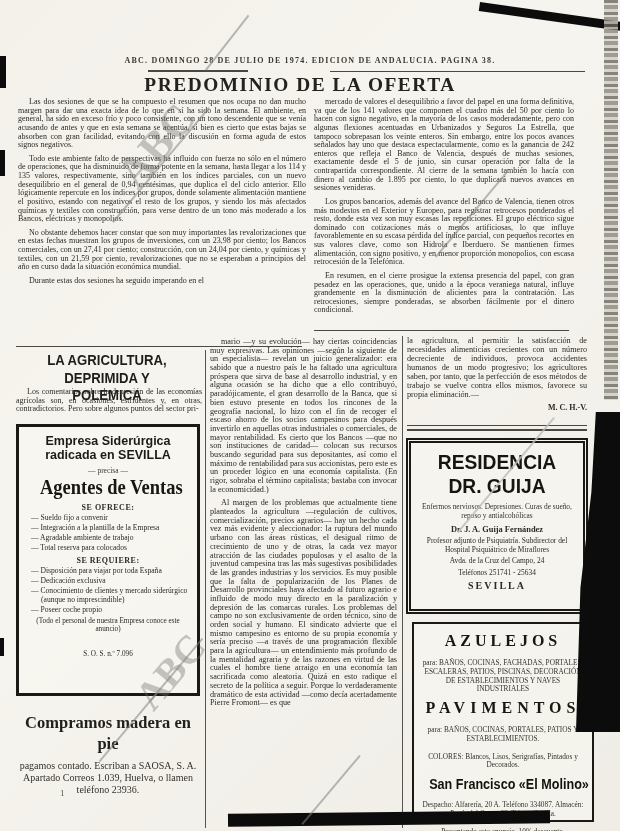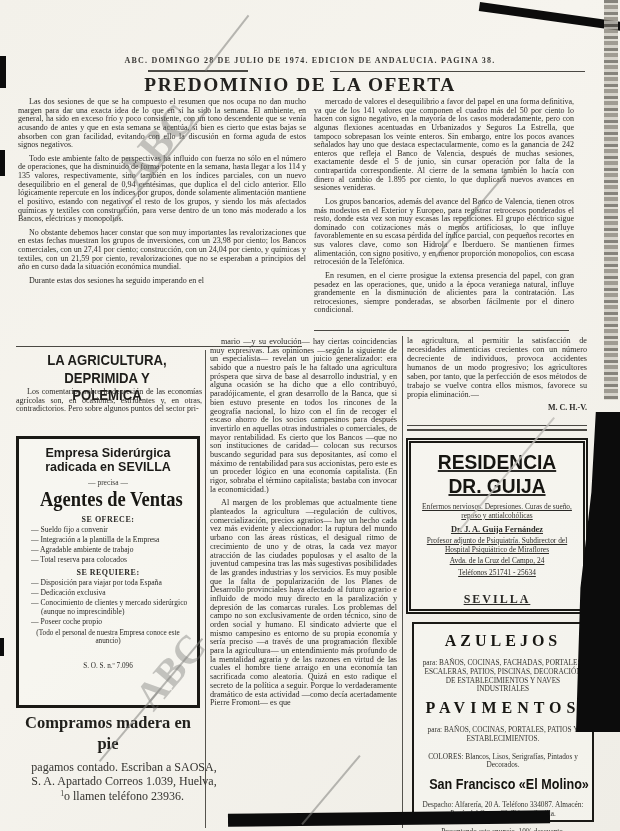--- a/index.html
+++ b/index.html
@@ -29,21 +29,21 @@
   .sig{text-align:right;font-weight:bold;font-size:8px;margin-top:2px;}
   
   .agri-head{
     left:12px;top:352px;width:190px;text-align:center;
     font-family:"Liberation Sans","DejaVu Sans",sans-serif;
     font-size:14px;font-weight:bold;line-height:1.25;color:#1e1d1a;
     transform:scaleX(.94);
   }
   
   .adbox{box-sizing:border-box;background:rgba(250,249,244,.4);}
-  .box-sider{left:16px;top:436px;width:184px;height:272px;border:3px solid #1a1915;padding:7px 8px 4px 8px;}
+  .box-sider{left:16px;top:424px;width:184px;height:272px;border:3px solid #1a1915;padding:7px 8px 4px 8px;}
   .sider-title{
     font-family:"Liberation Sans","DejaVu Sans",sans-serif;
     font-weight:bold;font-size:12.5px;line-height:1.15;text-align:center;color:#1c1b18;
   }
   .precisa{text-align:center;font-size:7.5px;margin:3px 0 1px 0;color:#3a3936;}
   .ventas{
     text-align:center;font-weight:bold;font-size:22px;line-height:1;
     transform:scaleX(.84);color:#181713;margin:1px 0 5px 0;white-space:nowrap;
   }
   .adlist-label{font-size:8px;font-weight:bold;letter-spacing:.5px;margin:4px 0 2px 0;text-align:center;}
@@ -52,32 +52,32 @@
   ul.dashlist li::before{content:"— ";}
   .sider-foot{font-size:7.4px;line-height:1.15;text-align:center;margin-top:5px;}
   .sider-note{font-size:7.2px;line-height:1.1;text-align:center;margin-top:4px;}
   .sider-sos{font-size:7.2px;text-align:center;margin-top:16px;}
   
   .madera-title{
     left:10px;top:712px;width:196px;text-align:center;font-weight:bold;
     font-size:17px;line-height:1.25;color:#201f1b;transform:scaleX(.97);
   }
   .madera-body{
-    left:14px;top:760px;width:188px;text-align:center;font-size:12px;line-height:1.2;color:#33322e;margin-left:16px;
-  }
-  
-  .box-guija{left:406px;top:438px;width:182px;height:176px;border:5px double #1a1915;padding:8px 6px 12px 6px;text-align:center;text-decoration:underline;}
+    left:14px;top:760px;width:188px;text-align:center;font-size:10px;line-height:1.2;color:#33322e;
+  }
+  
+  .box-guija{left:406px;top:438px;width:182px;height:176px;border:5px double #1a1915;padding:8px 6px 12px 6px;text-align:center;}
   .guija-title{
     font-family:"Liberation Sans","DejaVu Sans",sans-serif;font-weight:bold;
     font-size:20px;line-height:1.18;color:#161511;transform:scaleX(.96);white-space:nowrap;
   }
   .guija-sub{font-size:7.4px;line-height:1.2;margin-top:5px;color:#34332f;}
   .guija-doc{font-size:8.4px;font-weight:bold;margin-top:4px;}
   .guija-small{font-size:7.4px;line-height:1.25;margin-top:2px;}
-  .guija-city{font-size:12px;letter-spacing:2px;font-weight:bold;margin-top:15px;}
+  .guija-city{font-size:10px;letter-spacing:2px;font-weight:bold;margin-top:3px;}
   
   .box-azul{left:412px;top:622px;width:182px;height:200px;border:2px solid #1a1915;padding:8px 7px 4px 7px;text-align:center;}
   .azul-title{font-size:16px;font-weight:bold;letter-spacing:4px;color:#181713;}
   .azul-body{font-size:7.3px;line-height:1.2;margin-top:9px;color:#33322e;}
   .pav-title{font-size:16px;font-weight:bold;letter-spacing:5px;margin-top:5px;color:#181713;}
   .molino{
     font-family:"Liberation Sans","DejaVu Sans",sans-serif;font-weight:bold;
     font-size:14px;margin-top:6px;transform:scaleX(.9);white-space:nowrap;color:#14130f;
   }
   

